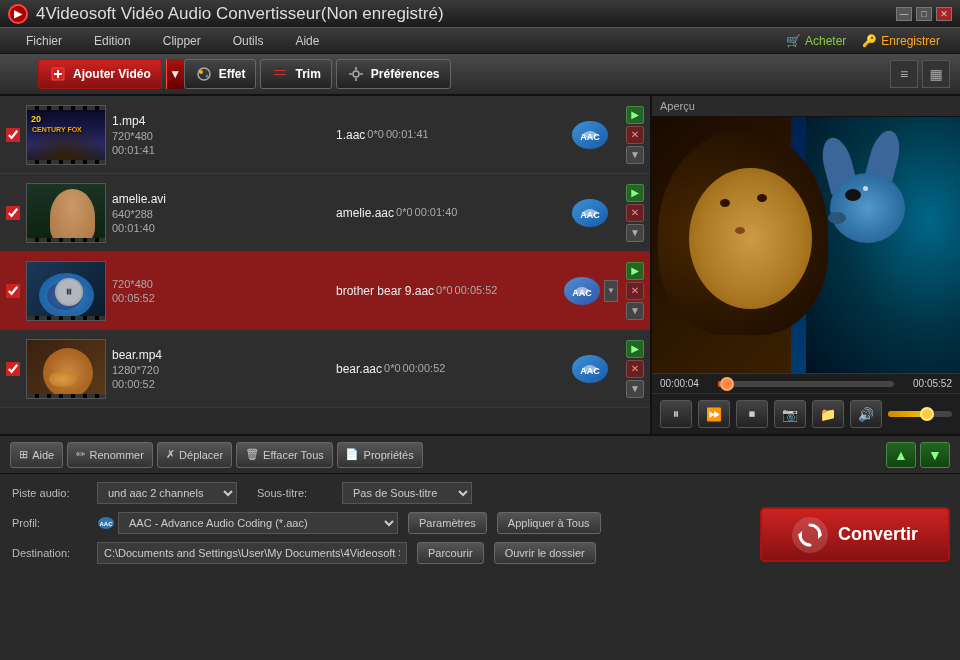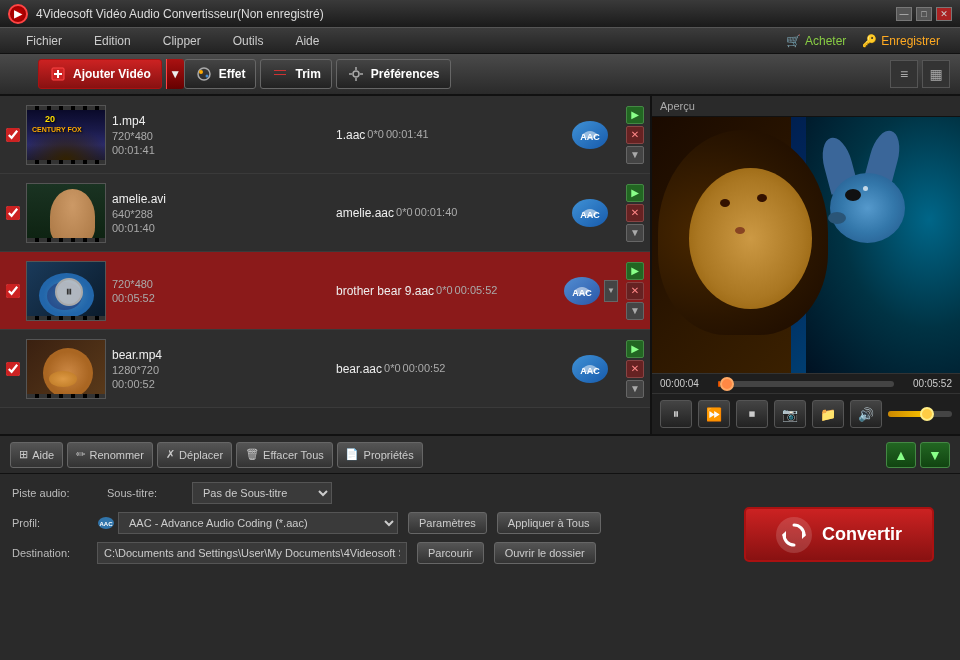--- a/index.html
+++ b/index.html
@@ -36,21 +36,21 @@
       border: 2px solid #ff4444;
       display: flex;
       align-items: center;
       justify-content: center;
       color: white;
       font-size: 10px;
       font-weight: bold;
     }
     .title-text {
       color: #ddd;
-      font-size: 12px;
+      font-size: 17px;
     }
     .window-controls {
       display: flex;
       gap: 4px;
     }
     .win-btn {
       width: 16px;
       height: 14px;
       background: #555;
       border: 1px solid #777;
@@ -479,21 +479,21 @@
       padding: 2px 10px;
       color: #ccc;
       font-size: 11px;
       cursor: pointer;
       height: 22px;
     }
 
     
     .convert-section {
       position: absolute;
-      right: 26px;
+      right: 10px;
       bottom: 10px;
       display: flex;
       align-items: flex-start;
       gap: 8px;
     }
     .convert-btn {
       background: linear-gradient(180deg, #cc2222 0%, #881111 100%);
       border: 2px solid #aa1111;
       border-radius: 5px;
       padding: 10px 30px;
@@ -535,21 +535,21 @@
       position: absolute;
       bottom: 0;
       left: 0;
       right: 0;
       height: 4px;
       background: repeating-linear-gradient(90deg, #333 0px, #333 8px, #000 8px, #000 12px);
     }
 
     .twenty-logo {
       position: absolute;
-      left: 18px;
+      left: 4px;
       top: 5px;
       color: #ffdd00;
       font-size: 9px;
       font-weight: bold;
       line-height: 1;
       text-shadow: 1px 1px 2px #000;
     }
     .century-fox {
       position: absolute;
       left: 5px;
@@ -937,22 +937,25 @@
     <div class="nav-btn">▲</div>
     <div class="nav-btn">▼</div>
   </div>
 </div>
 
 <div class="bottom-section">
   <div class="settings-area">
 
     <div class="settings-row">
       <span class="settings-label">Piste audio:</span>
+      <select class="settings-select" style="width:140px;">
+        <option>und aac 2 channels</option>
+      </select>
       <span class="settings-label" style="margin-left:10px;">Sous-titre:</span>
-      <select class="settings-select" style="width:140px;">
+      <select class="settings-select" style="width:130px;">
         <option>Pas de Sous-titre</option>
       </select>
     </div>
 
     <div class="settings-row">
       <span class="settings-label">Profil:</span>
       <div style="display:flex;align-items:center;gap:3px;">
         <svg width="18" height="14" viewBox="0 0 18 14">
             <ellipse cx="9" cy="7" rx="8" ry="6" fill="#3388cc" opacity="0.8"></ellipse>
             <text x="9" y="10" text-anchor="middle" fill="white" font-size="6" font-weight="bold">AAC</text>

